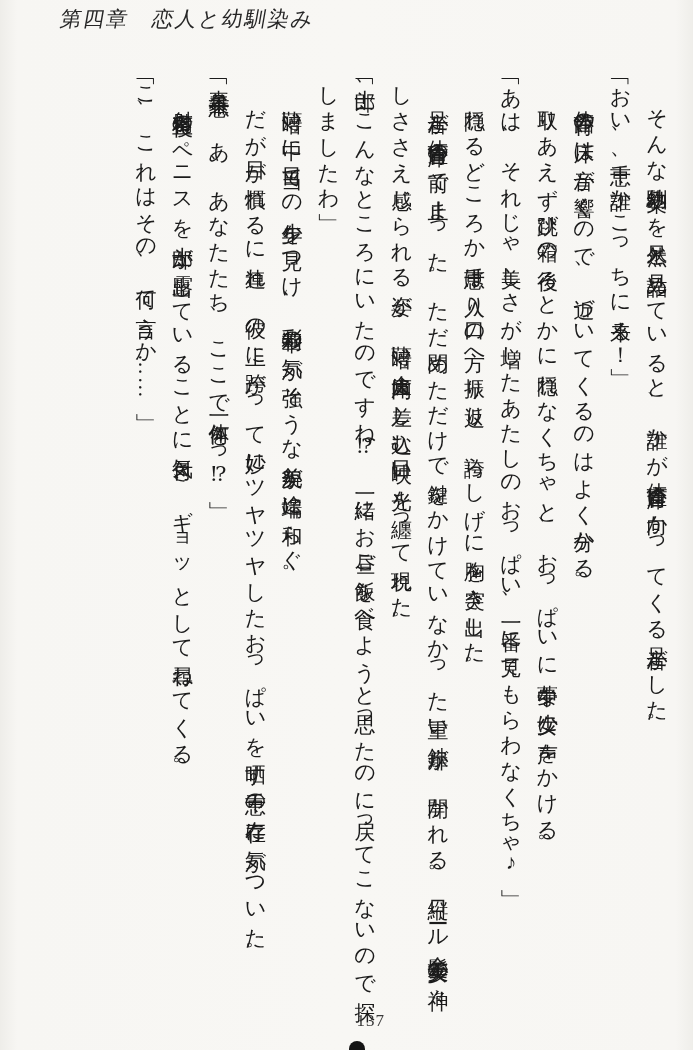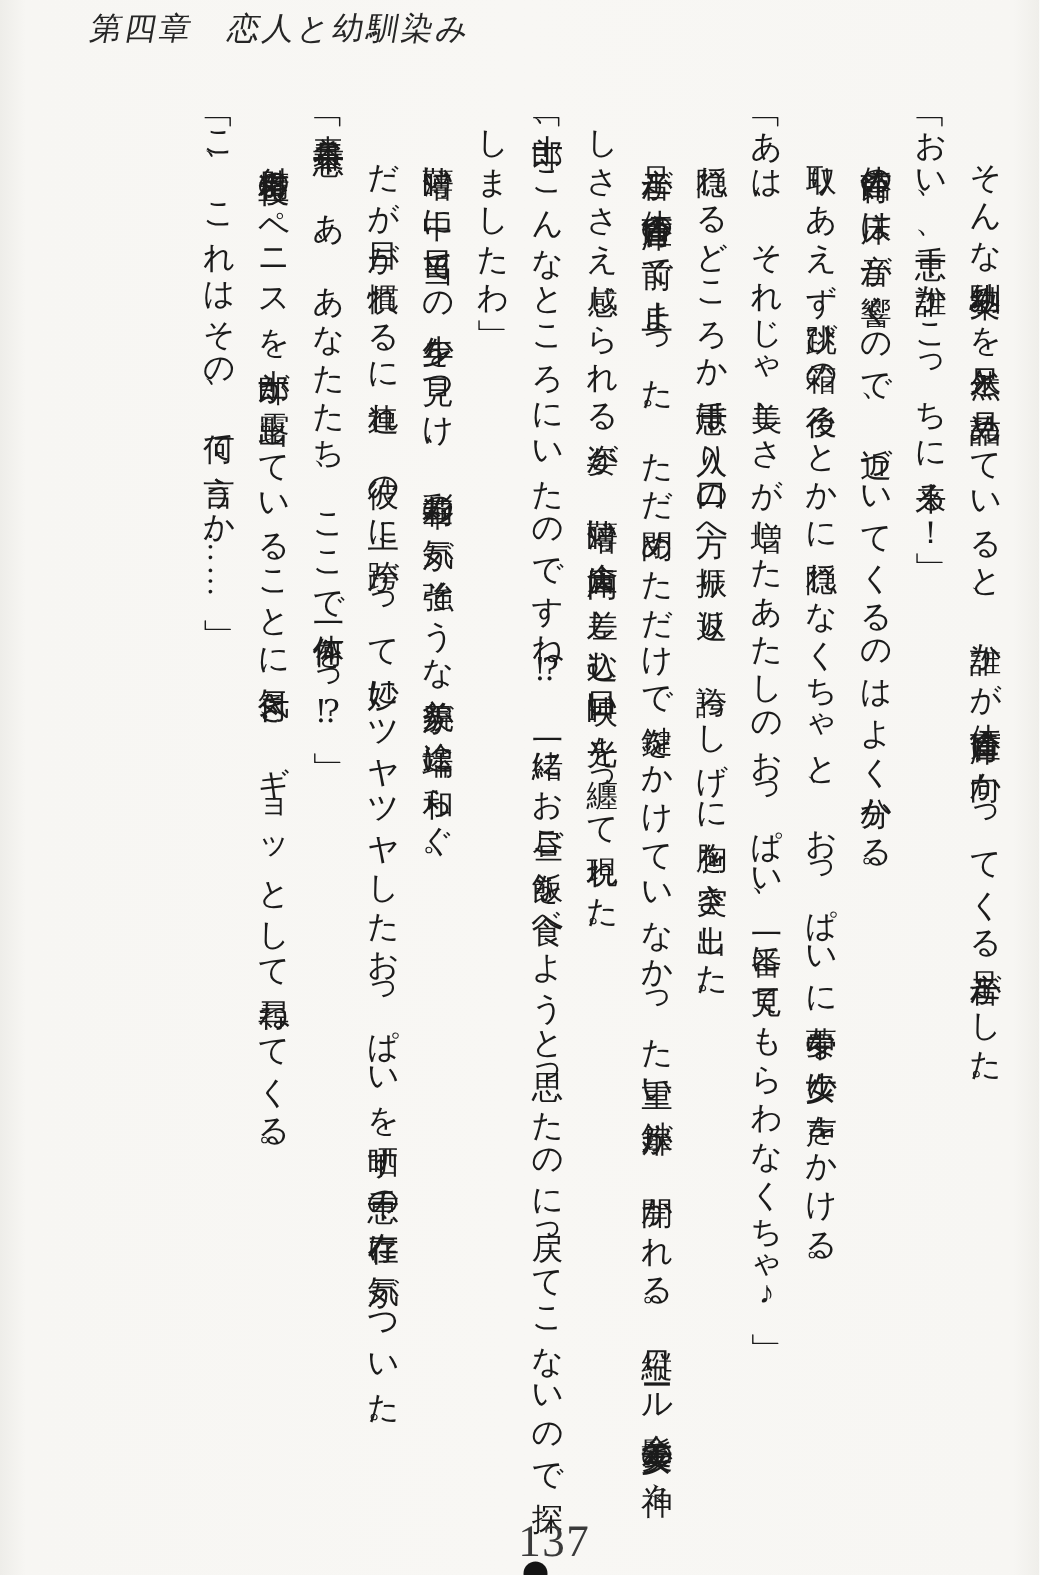--- a/index.html
+++ b/index.html
@@ -33,23 +33,23 @@
     color:#1b1b1b;
   }
   .body-text p{
     margin:0;padding:0;
   }
   .body-text p.indent{
     text-indent:23px;
   }
   .page-number{
     position:absolute;
-    top:1011px;left:342px;width:55px;
-    text-align:center;
-    font-size:30px;
+    top:1011px;left:330px;width:55px;
+    text-align:right;
+    font-size:17px;
     letter-spacing:1px;
     color:#3a3a3a;
   }
   .page-marker-dot{
     position:absolute;
     top:1041px;left:349px;
     width:16px;height:16px;
     border-radius:50%;
     background:#141414;
   }

